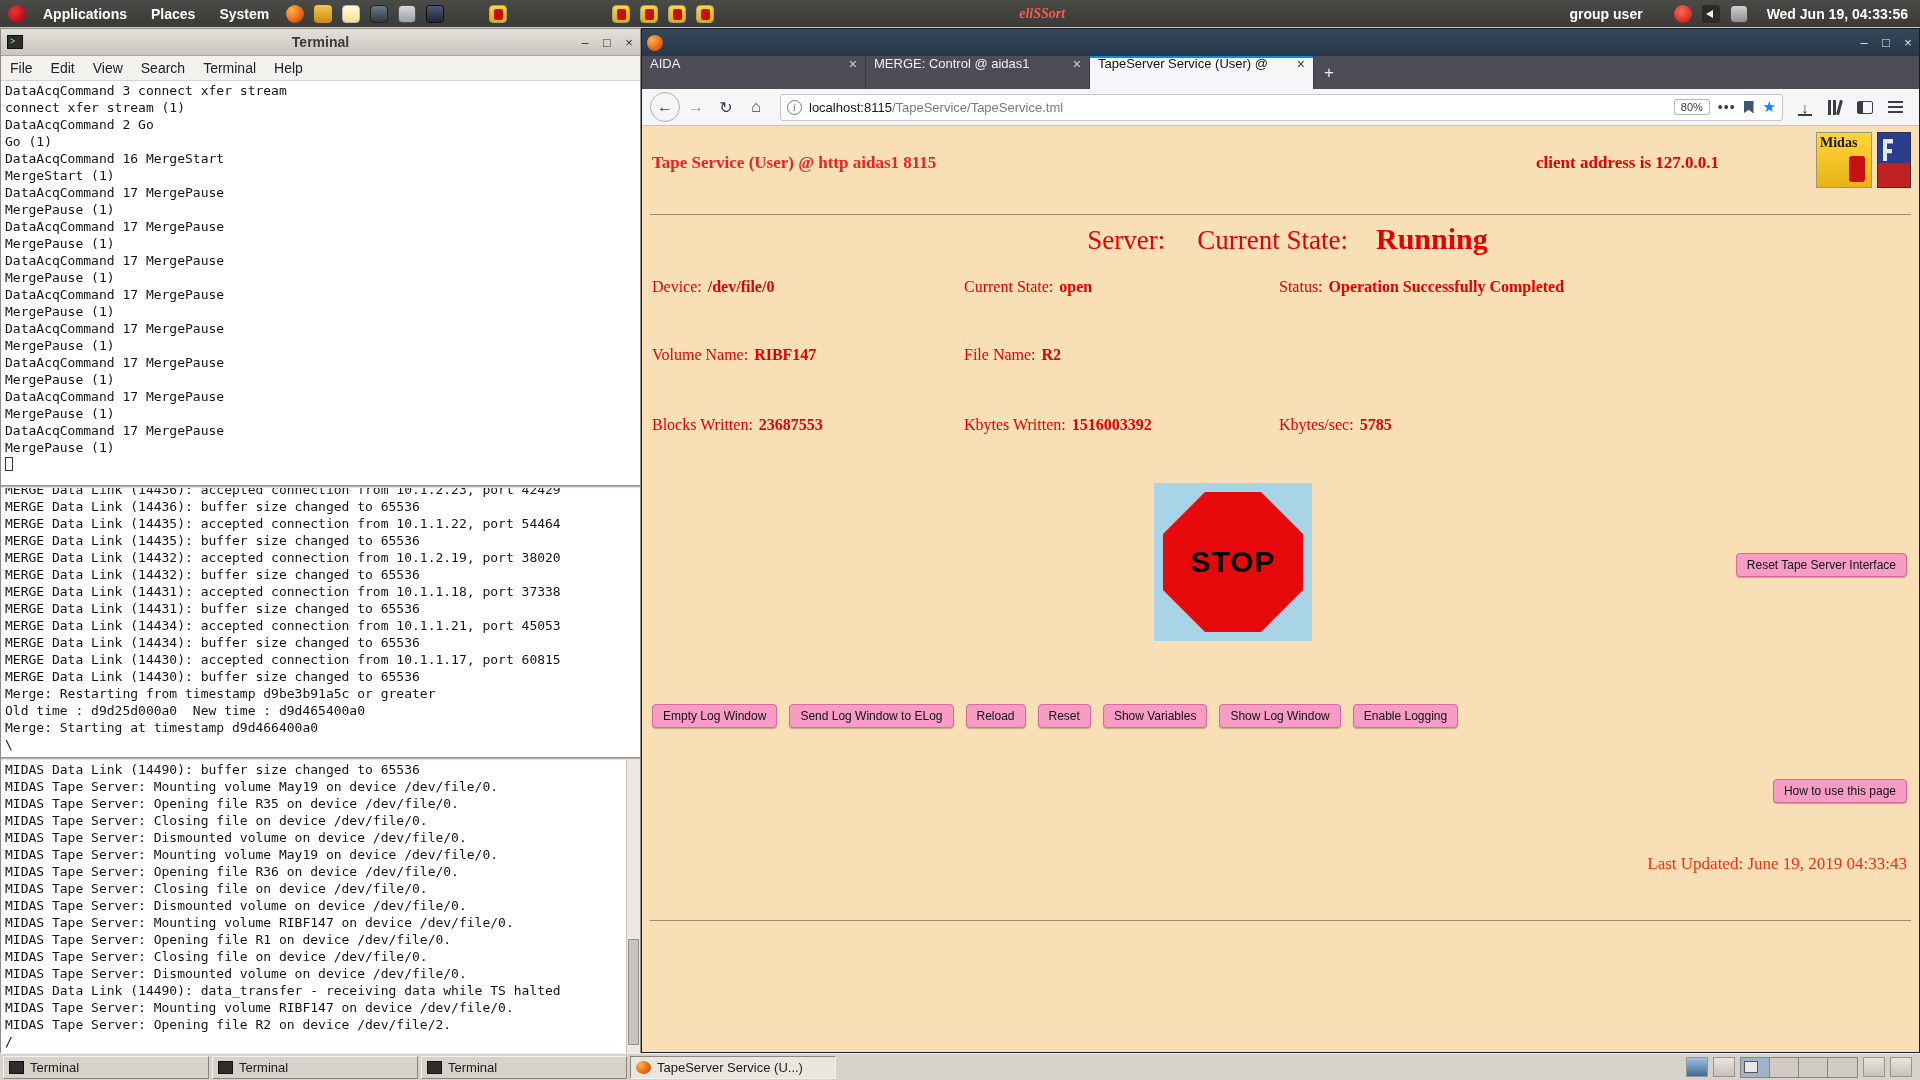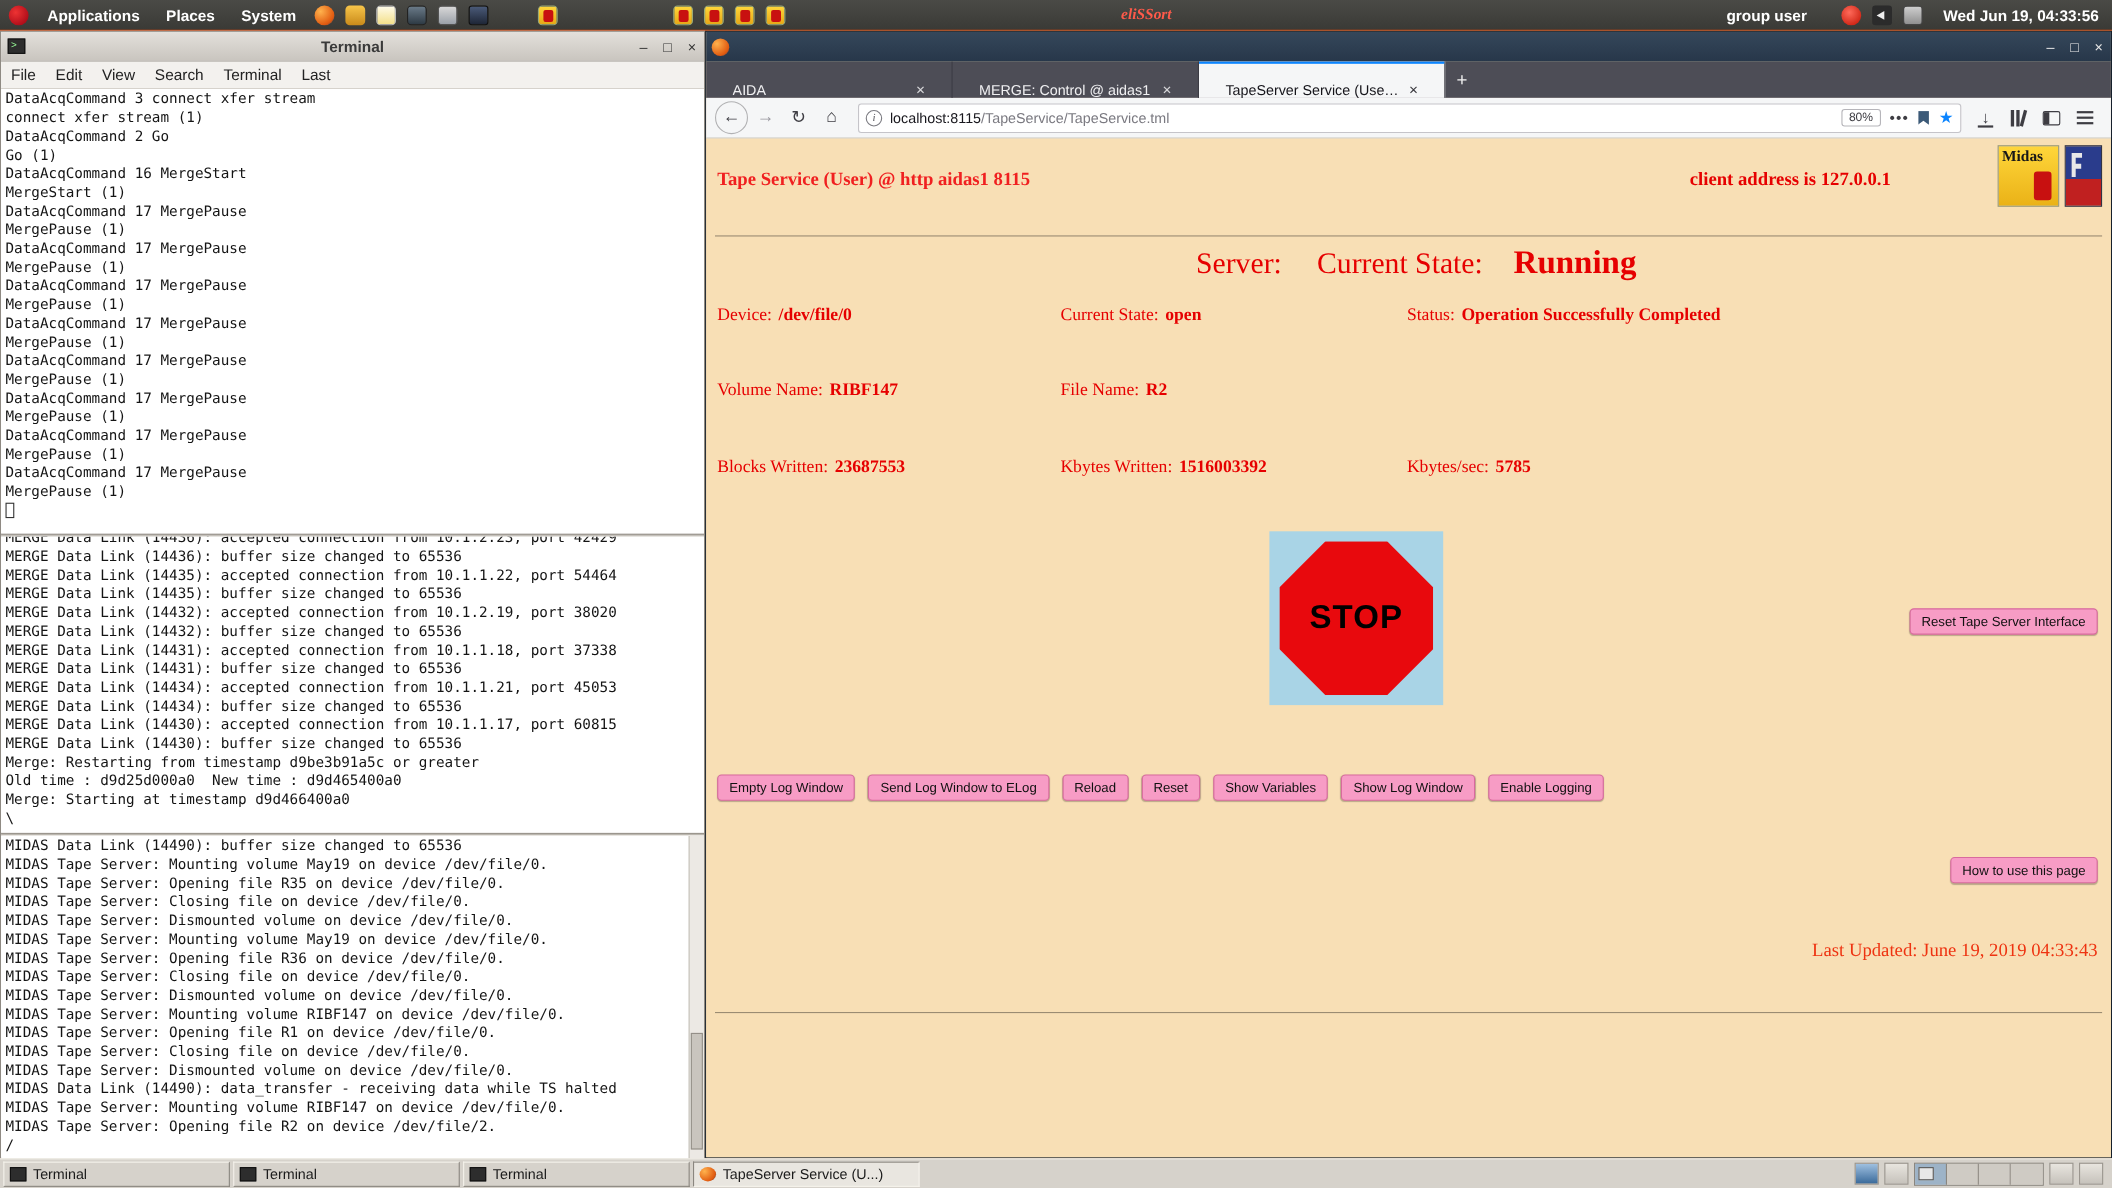--- a/index.html
+++ b/index.html
@@ -1,18 +1,18 @@
 <!DOCTYPE html>
 <html><head>
 <meta charset="utf-8">
 <style>
   * { margin:0; padding:0; box-sizing:border-box; }
   html,body { width:1920px; height:1080px; overflow:hidden; }
   body { font-family:"Liberation Sans", sans-serif; }
-  .screen { position:relative; width:1920px; height:1080px; background:#c2410c; overflow:hidden; }
+  .screen { position:relative; width:1920px; height:1080px; background:#86efac; overflow:hidden; }
 
   
   .top-panel { position:absolute; left:0; top:0; width:1920px; height:27px;
     background:linear-gradient(#4a4a46,#3a3a36); color:#fff; display:flex; align-items:center; z-index:50; }
   .panel-menu { font-size:14px; font-weight:bold; padding:0 12px; height:27px; display:flex; align-items:center; cursor:default; }
   .picon { width:18px; height:18px; border-radius:4px; margin:0 5px; display:inline-block; flex:0 0 auto; }
   .icon-redhat { background:radial-gradient(circle at 35% 35%, #e33, #901); border-radius:50%; margin-left:8px; }
   .icon-firefox { background:radial-gradient(circle at 30% 30%, #ffb24d, #e0590f 70%, #20406a); border-radius:50%; }
   .icon-honey { background:linear-gradient(#f7c54a,#c98a1a); }
   .icon-notes { background:linear-gradient(#fffbe8,#f3e08a); border:1px solid #bbb; }
@@ -52,21 +52,21 @@
   .term-scrollbar { position:absolute; right:0; top:0; bottom:0; width:14px; background:#ece9e4; border-left:1px solid #c6c2bb; }
   .term-thumb { position:absolute; left:1px; right:1px; top:61%; height:36%; background:#c9c5be; border:1px solid #948f88; }
 
   
   .ff-window { position:absolute; left:641px; top:28px; width:1279px; height:1025px; border:1px solid #16202c;
     background:#f8dfb5; z-index:20; display:flex; flex-direction:column; }
   .ff-titlebar { height:27px; background:linear-gradient(#35475a,#27374a); color:#fff; display:flex; align-items:center; position:relative; flex:0 0 auto; }
   .ff-title { position:absolute; left:0; right:0; text-align:center; font-size:14px; font-weight:bold; }
   .ff-titlebar .win-btn { color:#e8e8e8; }
   .ff-tabstrip { height:33px; background:#4d4d56; display:flex; align-items:stretch; flex:0 0 auto; }
-  .ff-tab { width:224px; display:flex; align-items:flex-end; padding:0 24px; border-right:1px solid #3c3c44;
+  .ff-tab { width:224px; display:flex; align-items:flex-start; padding:0 8px; border-right:1px solid #3c3c44;
     color:#f0f0f2; font-size:13px; cursor:default; position:relative; }
   .ff-tab .tab-label { flex:1; white-space:nowrap; overflow:hidden; text-overflow:ellipsis; }
   .tab-close { margin-left:6px; font-size:14px; color:inherit; opacity:.85; }
   .ff-tab.active { background:#f5f6f7; color:#15141a; }
   .ff-tab.active::before { content:""; position:absolute; left:0; right:0; top:0; height:2px; background:#0a84ff; }
   .new-tab { width:30px; display:flex; align-items:center; justify-content:center; color:#eee; font-size:17px; }
   .ff-navbar { height:37px; background:#f5f6f7; border-bottom:1px solid #c9c5be; display:flex; align-items:center; padding:0 8px; flex:0 0 auto; }
   .nav-btn { width:28px; height:28px; display:flex; align-items:center; justify-content:center; font-size:16px; color:#3e3d43; margin-right:2px; }
   .back-circle { border:1px solid #b1b1b3; border-radius:50%; width:30px; height:30px; }
   .fwd { color:#9a99a0; }
@@ -180,21 +180,21 @@
         <span class="win-btn">□</span>
         <span class="win-btn">×</span>
       </span>
     </div>
     <div class="term-menubar">
       <span class="term-menu-item">File</span>
       <span class="term-menu-item">Edit</span>
       <span class="term-menu-item">View</span>
       <span class="term-menu-item">Search</span>
       <span class="term-menu-item">Terminal</span>
-      <span class="term-menu-item">Last</span>
+      <span class="term-menu-item">Help</span>
     </div>
     <div class="term-pane" style="height:404px;">
       <div>
           <div class="tline">DataAcqCommand 3 connect xfer stream</div>
           <div class="tline">connect xfer stream (1)</div>
           <div class="tline">DataAcqCommand 2 Go</div>
           <div class="tline">Go (1)</div>
           <div class="tline">DataAcqCommand 16 MergeStart</div>
           <div class="tline">MergeStart (1)</div>
           <div class="tline">DataAcqCommand 17 MergePause</div>

